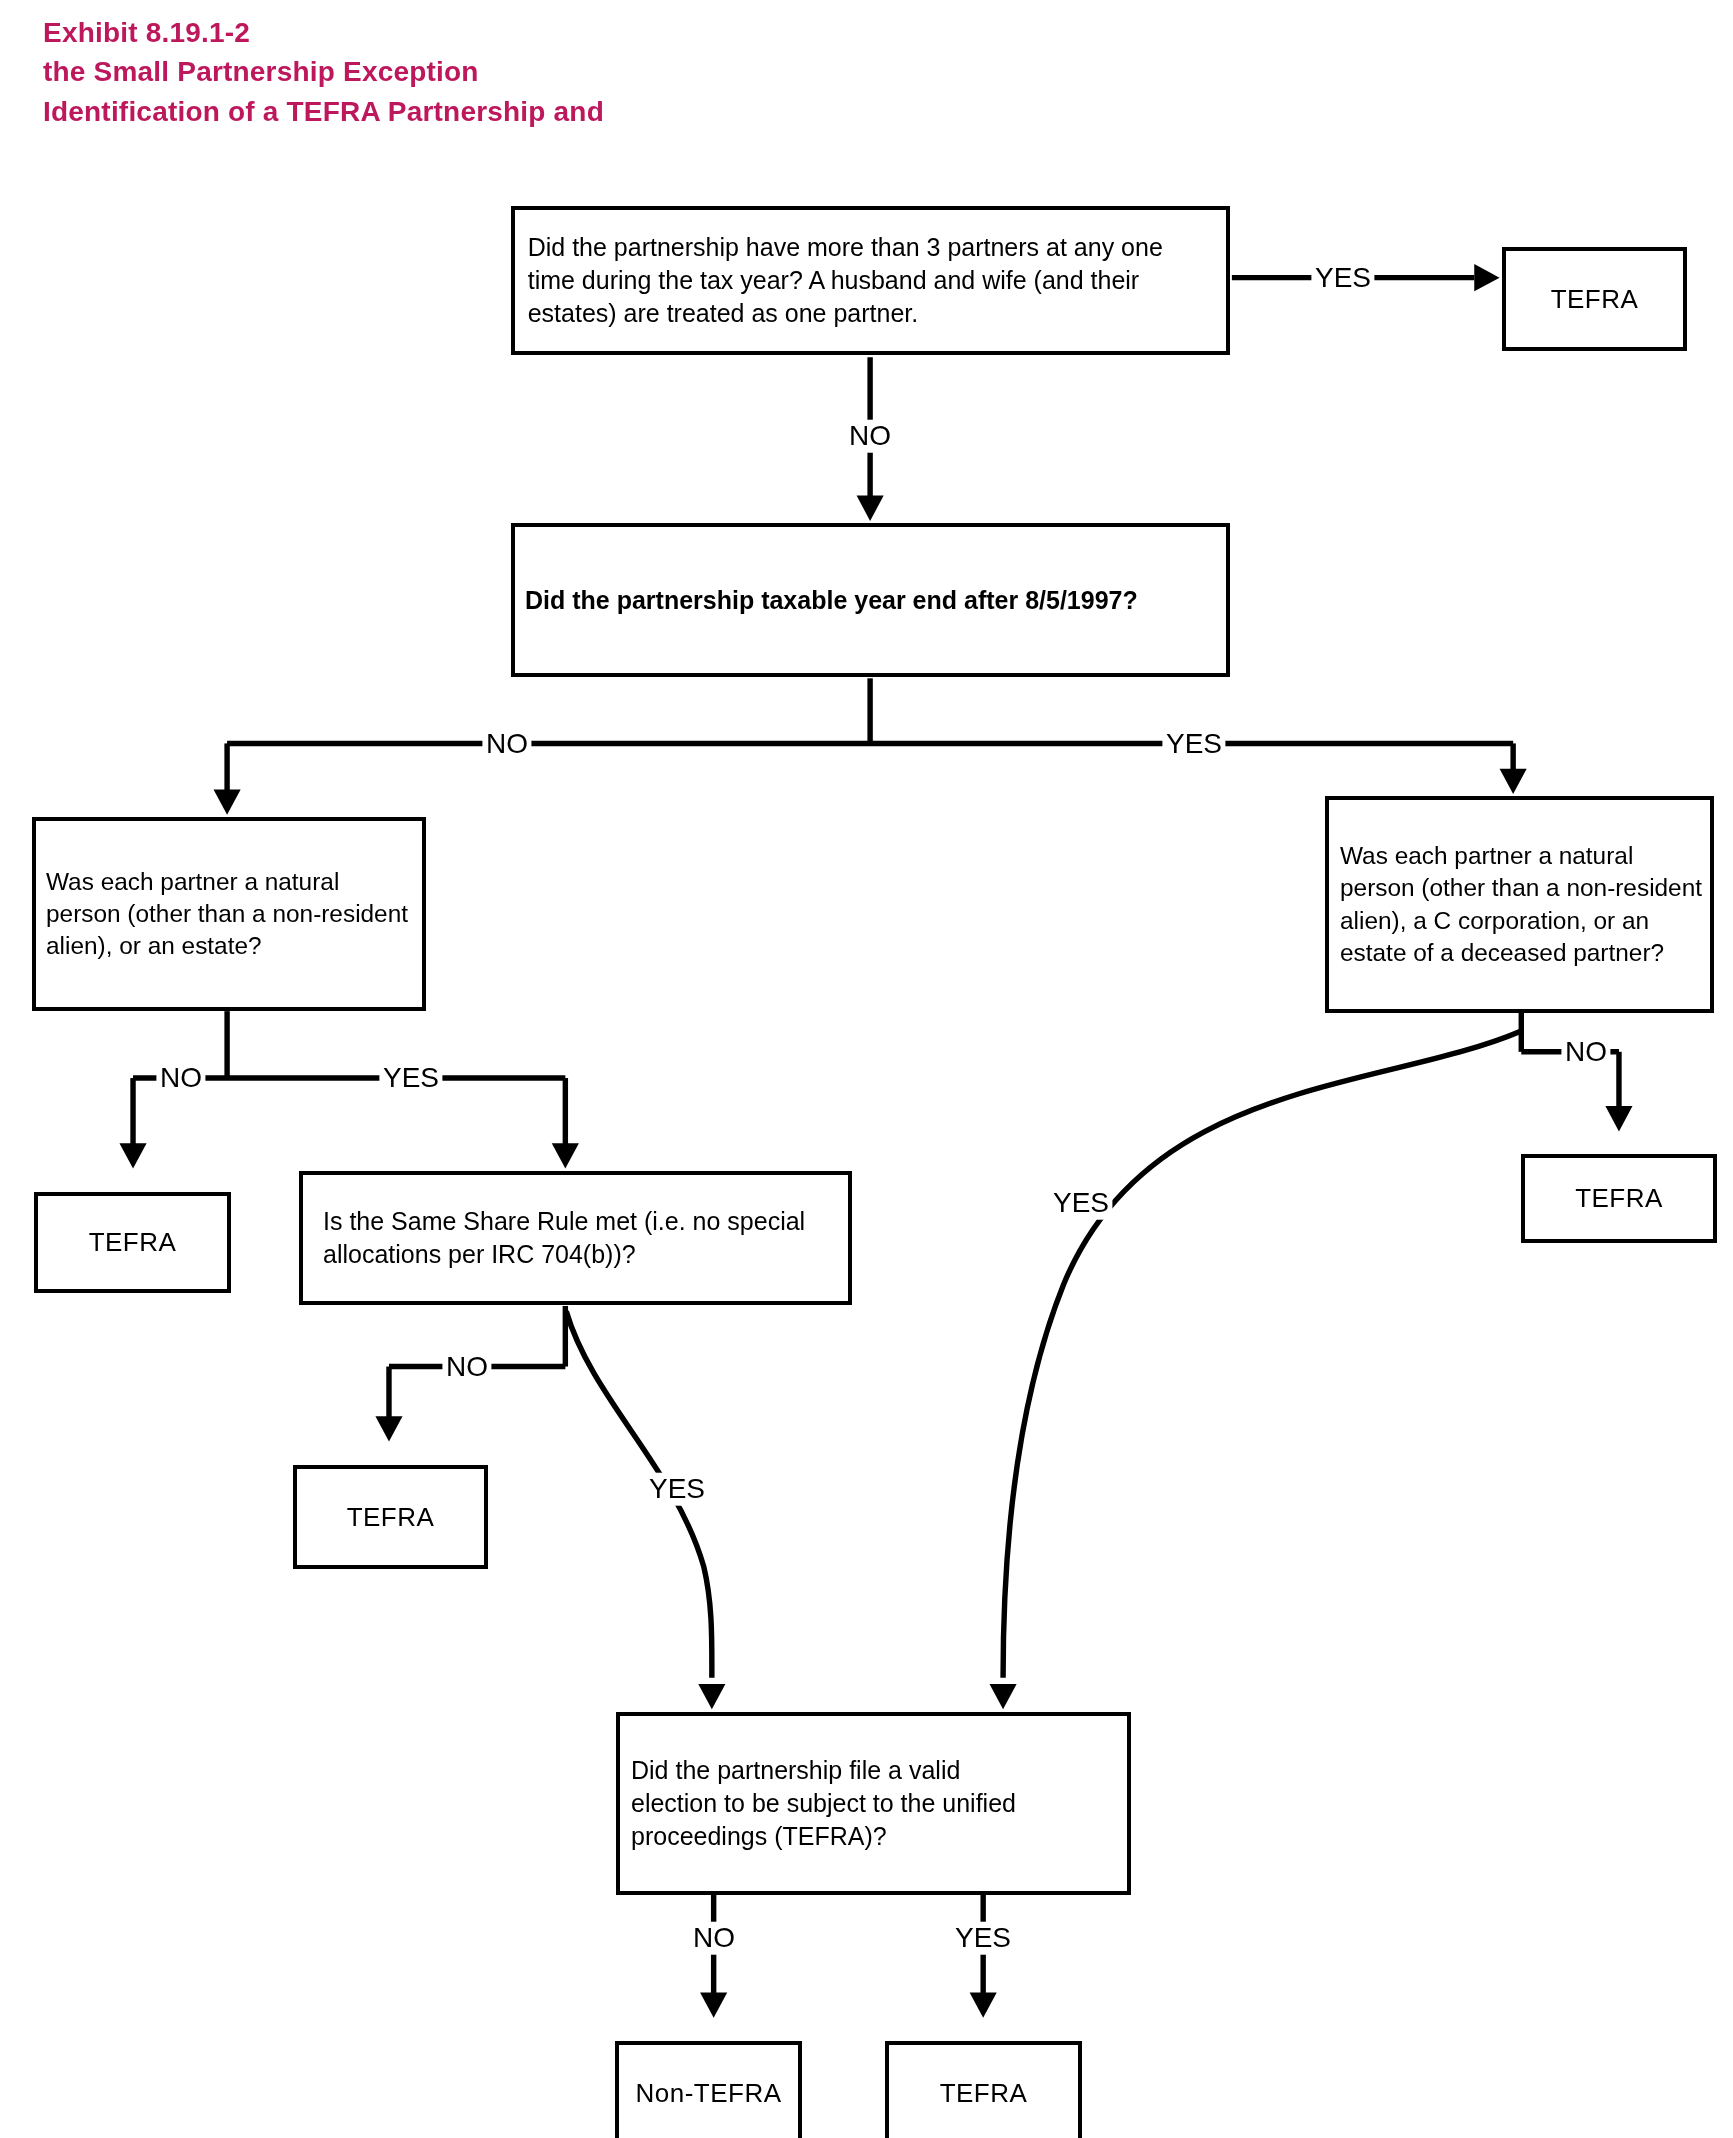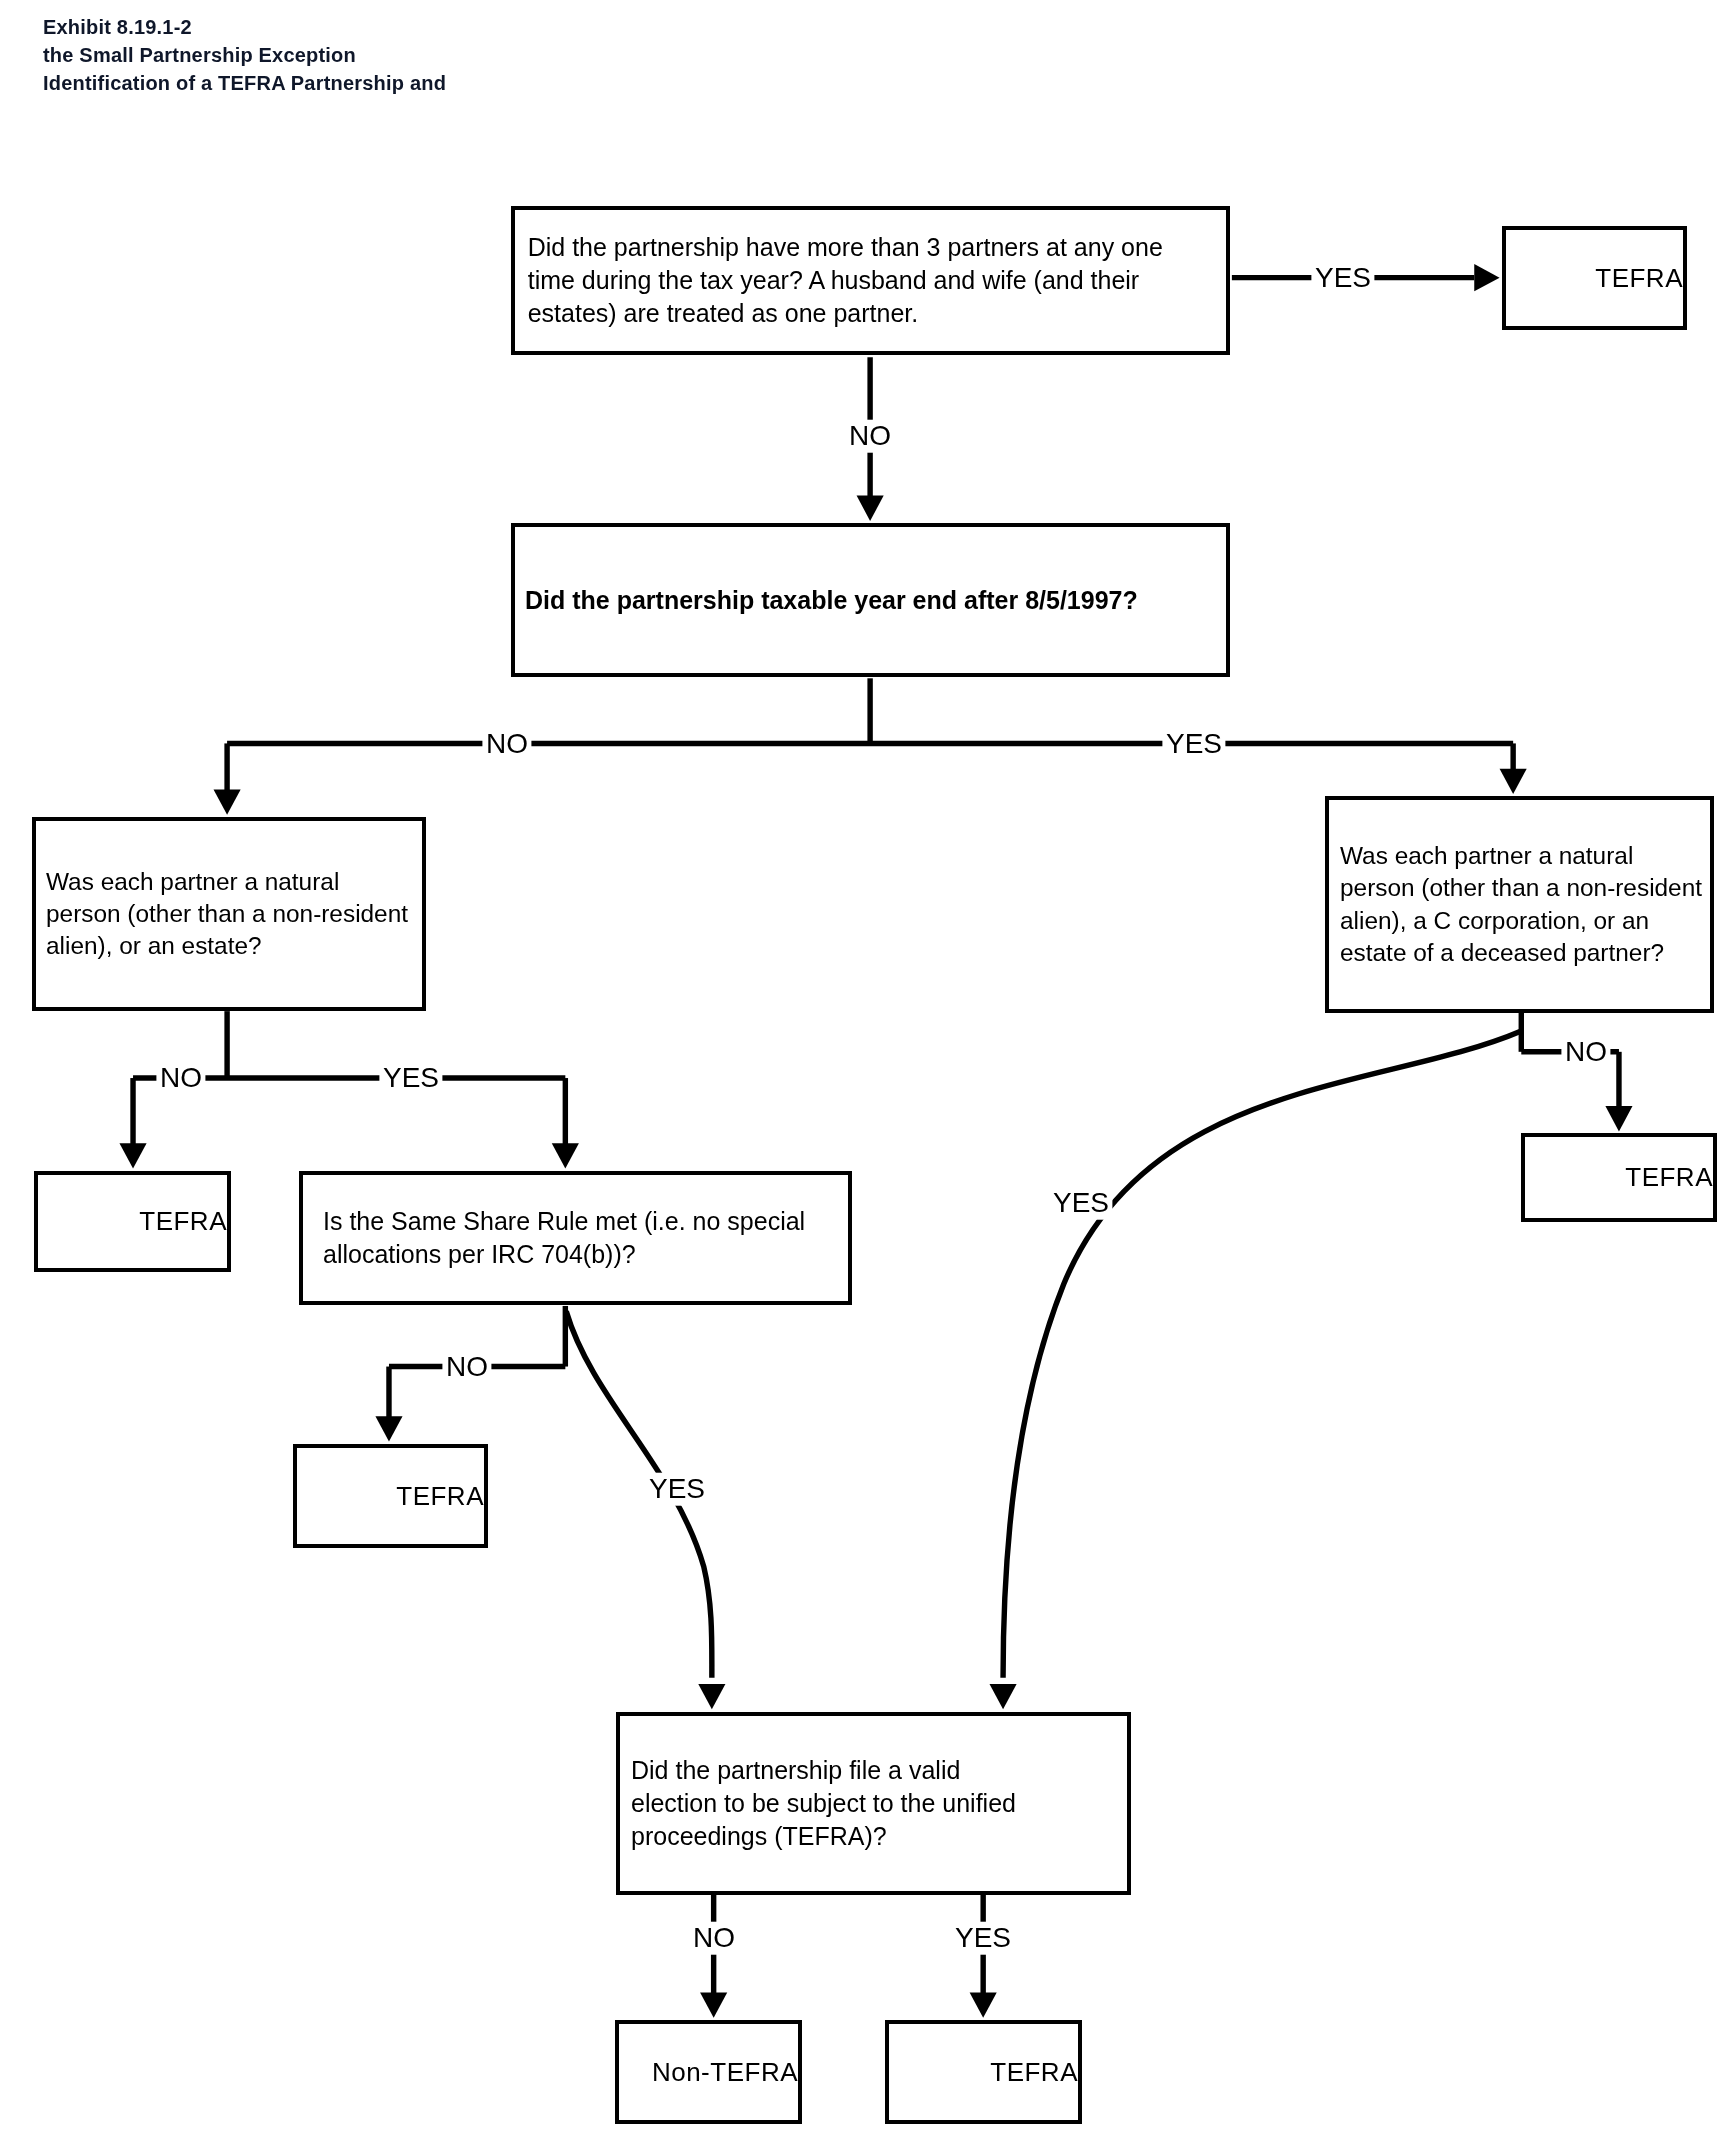--- a/index.html
+++ b/index.html
@@ -14,23 +14,23 @@
     position: relative;
     width: 1733px;
     height: 2138px;
     background: #ffffff;
     overflow: hidden;
   }
   .doc-title {
     position: absolute;
     left: 43px;
     top: 12.7px;
-    font-size: 20px;
+    font-size: 28px;
     font-weight: bold;
-    color: #0f172a;
+    color: #be185d;
     line-height: 1.42;
     letter-spacing: 0.2px;
   }
   svg.wires {
     position: absolute;
     left: 0; top: 0;
     width: 1733px;
     height: 2138px;
   }
   .node {
@@ -58,21 +58,21 @@
   .node.q4 .txt { padding: 0 7.2px 0 11px; font-size: 24.4px; }
   .node.t2  { left: 34px;   top: 1171px; width: 197px; height: 101px; }
   .node.q5  { left: 299px;  top: 1171px; width: 553px; height: 134px; }
   .node.q5 .txt { padding: 0 16.3px 0 20px; }
   .node.t3  { left: 293px;  top: 1444px; width: 195px; height: 104px; }
   .node.t4  { left: 1521px; top: 1133px; width: 196px; height: 89px;  }
   .node.q6  { left: 616px;  top: 1712px; width: 515px; height: 183px; }
   .node.q6 .txt { padding: 0 11px; max-width: 416px; }
   .node.t5  { left: 615px;  top: 2020px; width: 187px; height: 104px; }
   .node.t6  { left: 885px;  top: 2020px; width: 197px; height: 104px; }
-  .node.terminal { justify-content: flex-end; }
+  .node.terminal { justify-content: center; margin-top: 21px; }
   .node.terminal .txt { text-align: center; padding: 0; font-size: 26px; letter-spacing: 0.5px; }
   .edge-label {
     position: absolute;
     transform: translate(-50%, -50%);
     background: #ffffff;
     color: #000;
     font-size: 28px;
     padding: 0.9px 3.6px;
     line-height: 1.1;
     white-space: nowrap;

